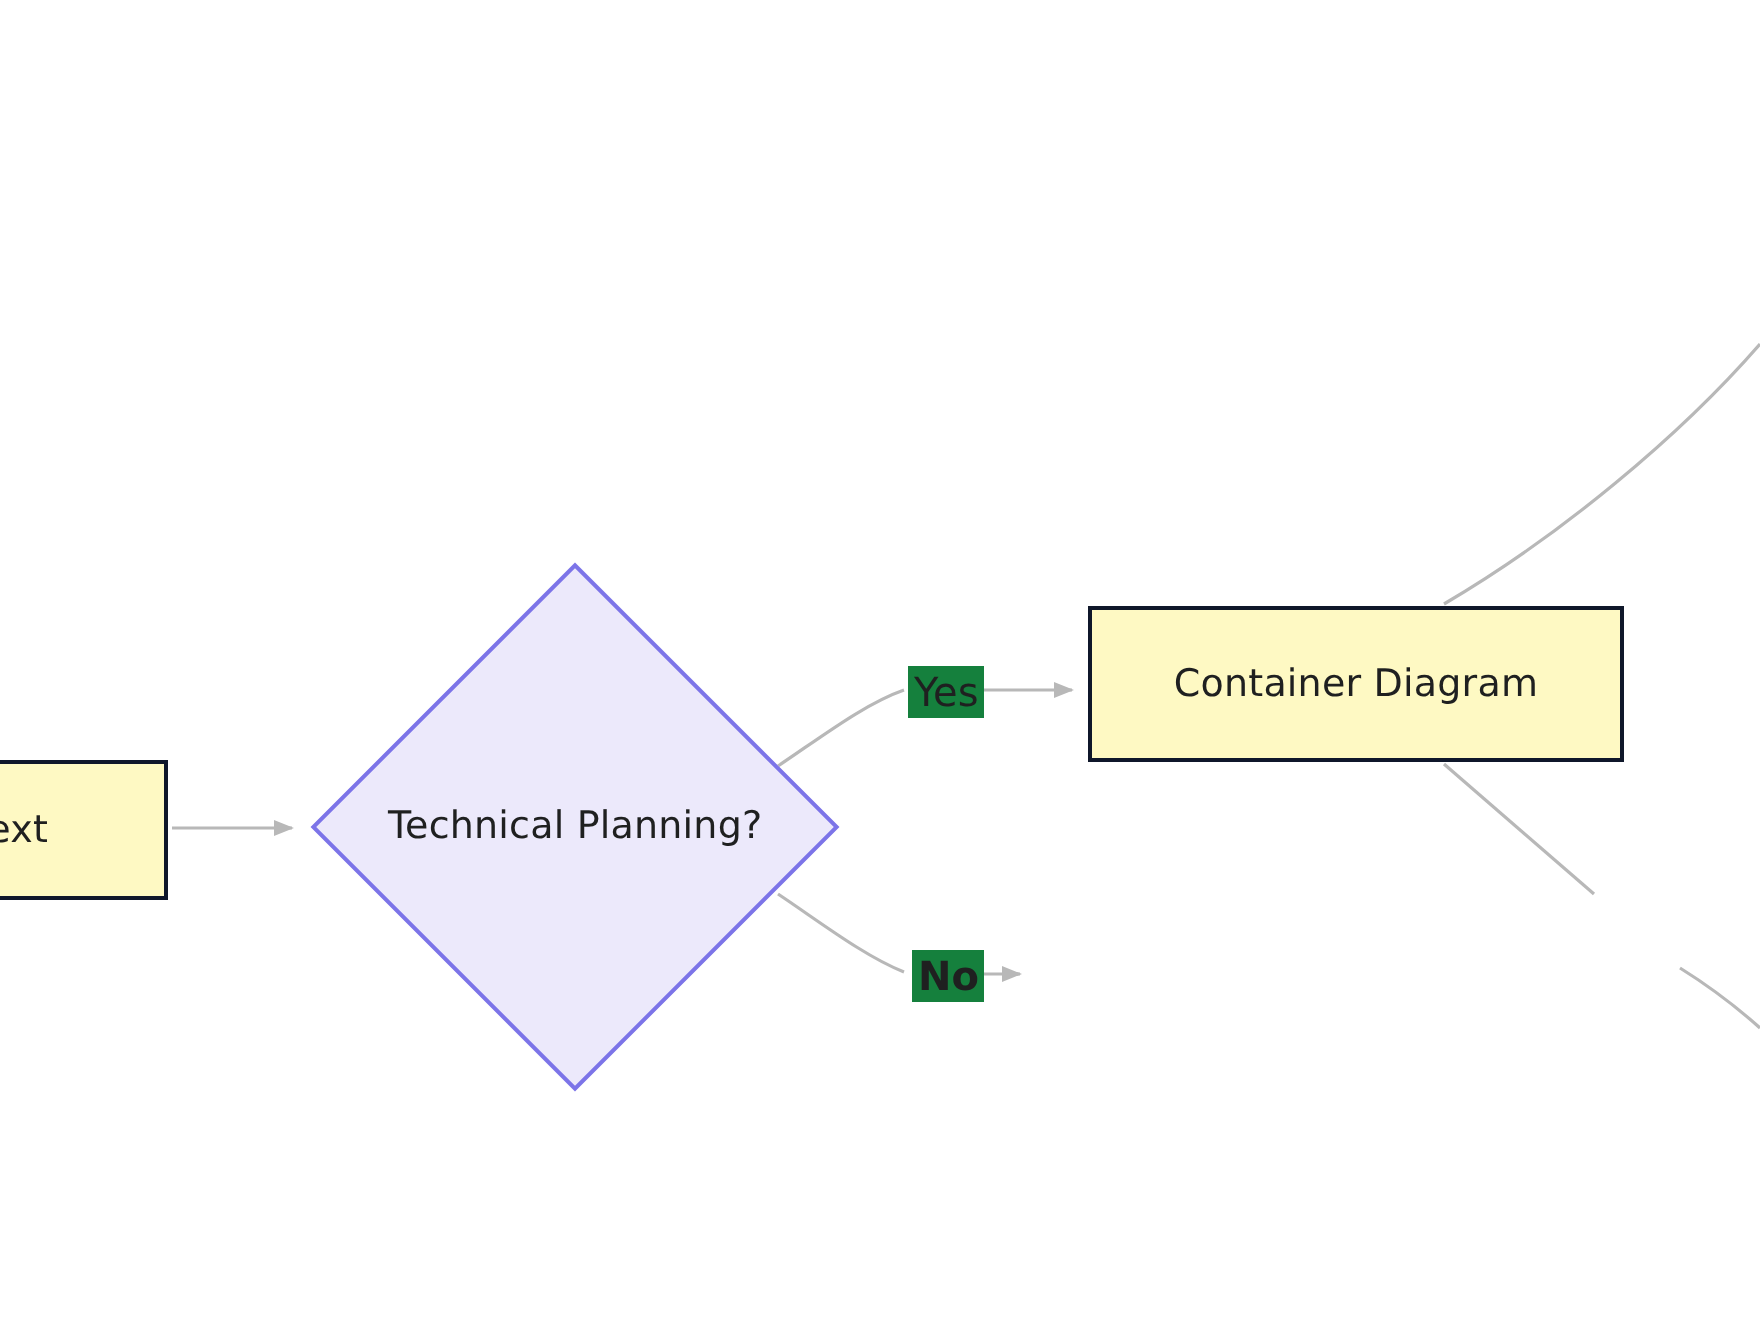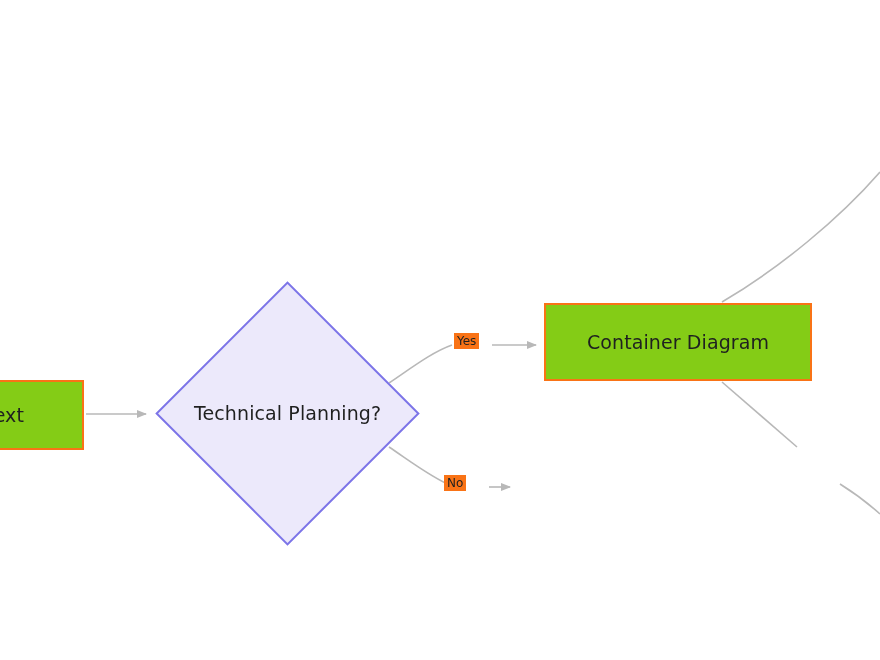--- a/index.html
+++ b/index.html
@@ -25,22 +25,22 @@
     width: 880px;
     height: 660px;
     pointer-events: none;
   }
   .node {
     position: absolute;
     box-sizing: border-box;
     display: flex;
     align-items: center;
     justify-content: center;
-    background: #84cc16;
-    border: 2px solid #f97316;
+    background: #fef9c3;
+    border: 2px solid #0f172a;
     color: #1f2020;
     font-size: 19px;
     line-height: 1.2;
     letter-spacing: 0.1px;
     white-space: nowrap;
   }
   .node-label {
     display: block;
     padding: 0 6px;
   }
@@ -78,32 +78,33 @@
     border: 2px solid #7c74e8;
   }
   #node-technical-planning .node-label {
     transform: rotate(-45deg);
     font-size: 19px;
     color: #1f2020;
   }
   .edge-label {
     position: absolute;
     color: #1f2020;
-    font-size: 12px;
-    background: #f97316;
+    font-size: 20px;
+    background: #15803d;
     padding: 1px 3px;
     white-space: nowrap;
   }
   #edge-label-yes {
     left: 454px;
     top: 333px;
   }
   #edge-label-no {
-    left: 444px;
+    left: 456px;
     top: 475px;
+    font-weight: bold;
   }
 </style>
 </head>
 <body>
 
 <div id="canvas">
 
   <svg id="edge-layer" viewBox="0 0 880 660" width="880" height="660" xmlns="http://www.w3.org/2000/svg">
     <defs>
       <marker id="arrowhead" markerWidth="10" markerHeight="8" refX="9" refY="4" orient="auto" markerUnits="userSpaceOnUse">

